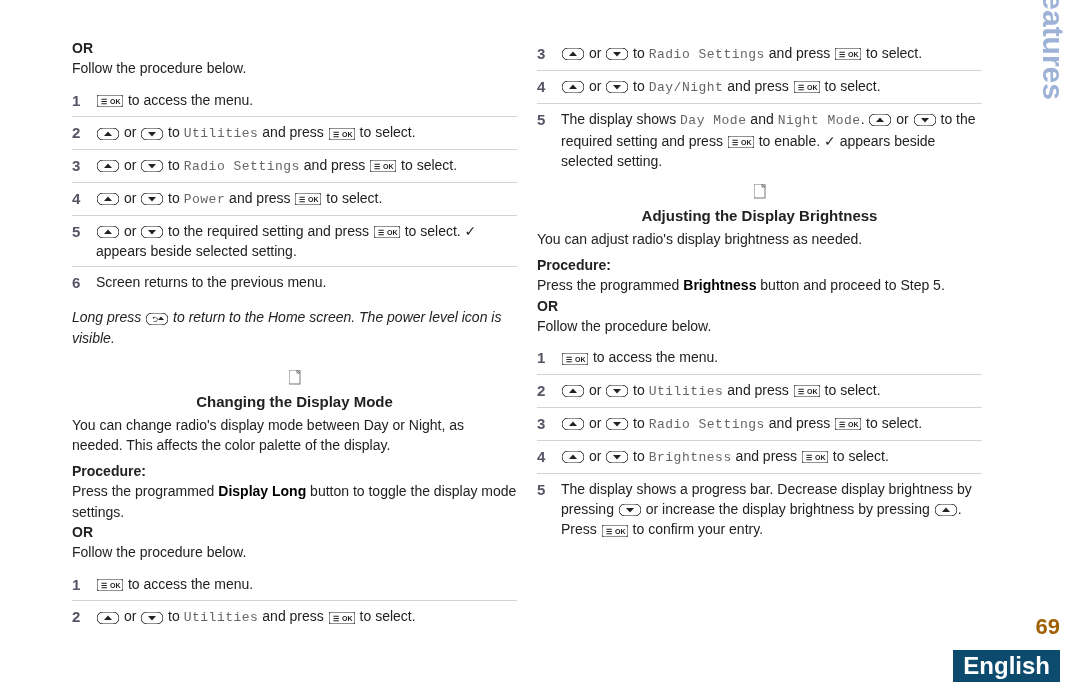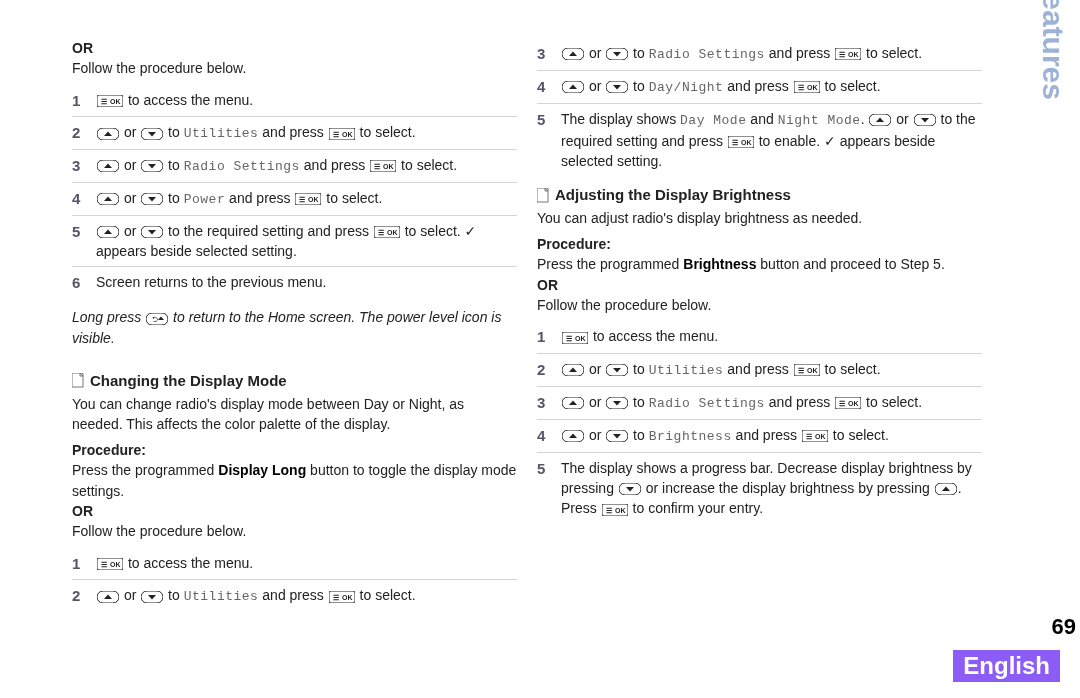--- a/index.html
+++ b/index.html
@@ -19,42 +19,42 @@
     gap: 20px;
   }
   .col { width: 445px; font-size: 14px; line-height: 1.45; }
   .col b.orlabel { font-weight: bold; font-size: 14px; }
   .step-list { list-style: none; padding: 0; margin: 6px 0 8px 0; }
   .step-list > li { display: flex; gap: 10px; padding: 5px 0; border-bottom: 1px solid #d4d4d4; }
   .step-list > li:last-child { border-bottom: none; }
   .step-num { font-weight: bold; color: #556; min-width: 14px; font-size: 15px; }
   .step-body { flex: 1; }
   .note { font-style: italic; margin: 4px 0 22px 0; }
-  .subhead { font-weight: bold; font-size: 15px; margin: 8px 0 2px 0; display: flex; align-items: center; gap: 6px; }
+  .subhead { font-weight: bold; font-size: 15px; margin: 8px 0 2px 0; display: flex; align-items: center; gap: 6px; flex-direction: column; }
   .subhead svg { flex-shrink: 0; }
   .procedure { font-weight: bold; margin: 6px 0 0 0; }
   .mono { font-family: "Courier New", monospace; font-size: 13px; letter-spacing: 0.5px; color: #666; }
   .icon { display: inline-block; vertical-align: middle; margin: 0 1px; }
   .sidebar {
     position: absolute;
     right: 10px; top: 100px;
     transform: rotate(90deg);
     transform-origin: right top;
     font-size: 30px; font-weight: bold; color: #9db2d6;
     white-space: nowrap;
   }
   .pagenum {
     position: absolute;
-    right: 4px; bottom: 58px;
-    font-size: 22px; font-weight: bold; color: #000000;
+    right: 20px; bottom: 58px;
+    font-size: 22px; font-weight: bold; color: #a16207;
   }
   .lang {
     position: absolute;
     right: 20px; bottom: 16px;
-    background: #8b5cf6;
+    background: #0c4a6e;
     color: #fff;
     font-size: 24px; font-weight: bold;
     padding: 2px 10px;
   }
   .bb { color: #000; font-weight: bold; }
 </style>
 </head>
 <body>
 
 <svg width="0" height="0" style="position:absolute">

